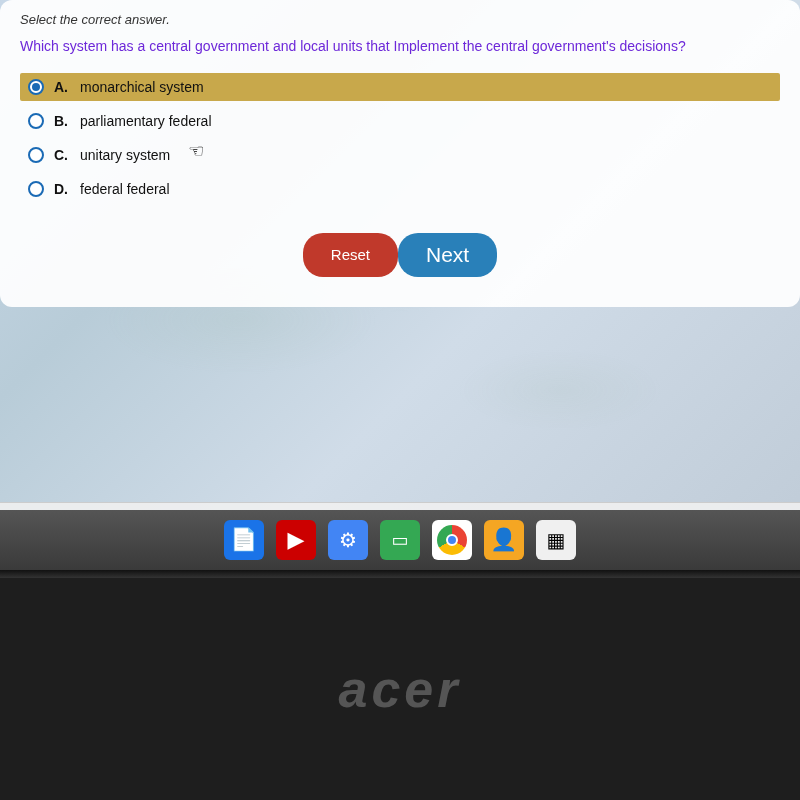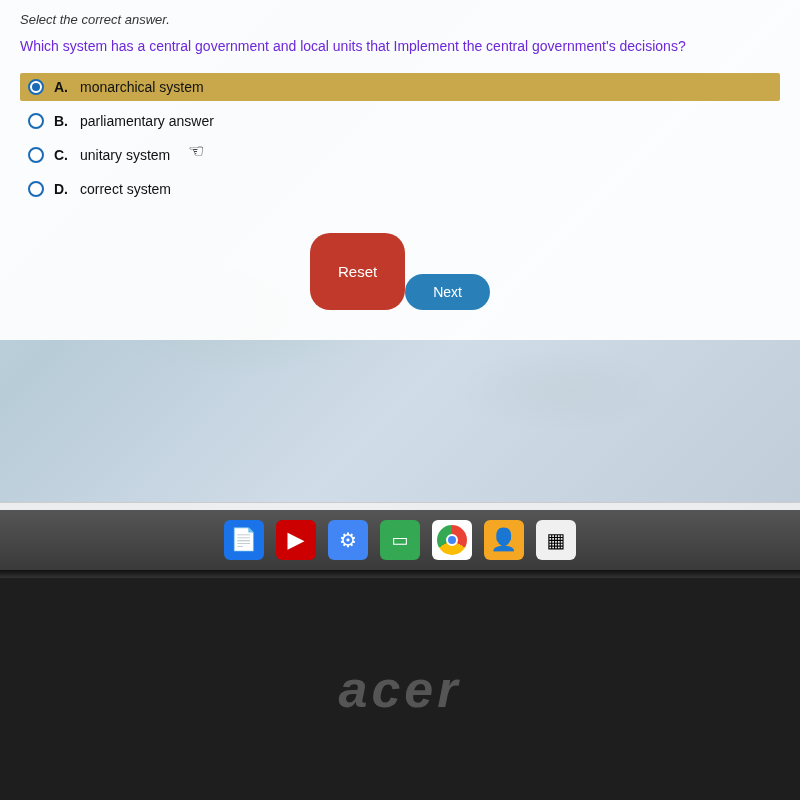--- a/index.html
+++ b/index.html
@@ -24,20 +24,21 @@
     }
 
     
     .quiz-container {
       position: absolute;
       top: 0;
       left: 0;
       right: 0;
       background: rgba(255,255,255,0.92);
       padding: 12px 20px 20px 20px;
+      border-radius: 12px;
     }
 
     .instruction-text {
       font-size: 13px;
       color: #333;
       margin-bottom: 10px;
       font-style: italic;
     }
 
     .question-text {
@@ -121,23 +122,22 @@
       font-size: 15px;
       cursor: pointer;
     }
 
     .btn-next {
       background-color: #2980b9;
       color: white;
       border: none;
       border-radius: 20px;
       padding: 10px 28px;
-      font-size: 14px;
+      font-size: 21px;
       cursor: pointer;
-      margin-top: 41px;
     }
 
     
     .map-decoration {
       position: absolute;
       top: 180px;
       left: 0;
       right: 0;
       bottom: 0;
       opacity: 0.3;
@@ -293,33 +293,33 @@
         <div class="radio-outer">
           <div class="radio-inner"></div>
         </div>
         <span class="option-label">A.</span>
         <span class="option-text">monarchical system</span>
       </li>
 
       <li class="option-item">
         <div class="radio-outer"></div>
         <span class="option-label">B.</span>
-        <span class="option-text">parliamentary answer</span>
+        <span class="option-text">parliamentary federal</span>
       </li>
 
       <li class="option-item">
         <div class="radio-outer"></div>
         <span class="option-label">C.</span>
         <span class="option-text">unitary system</span>
       </li>
 
       <li class="option-item">
         <div class="radio-outer"></div>
         <span class="option-label">D.</span>
-        <span class="option-text">correct system</span>
+        <span class="option-text">federal federal</span>
       </li>
     </ul>
 
     <div class="buttons-row">
       <button class="btn-reset">Reset</button>
       <button class="btn-next">Next</button>
     </div>
   </div>
 
   <div class="hand-cursor">☞</div>

